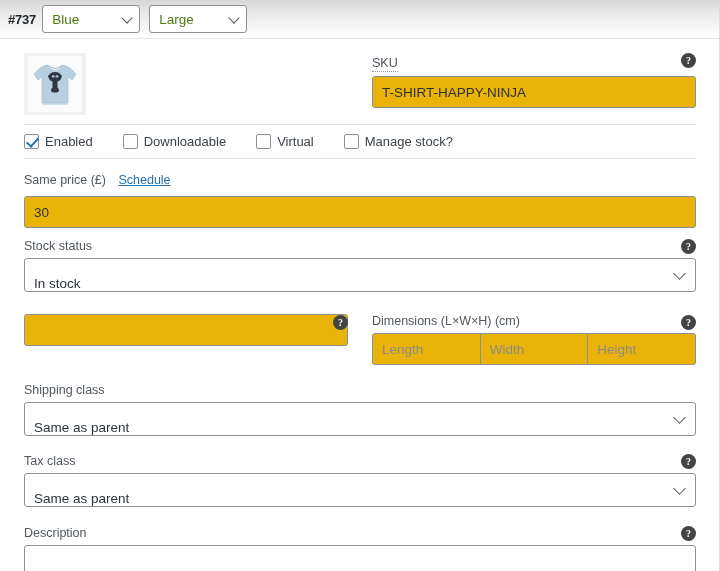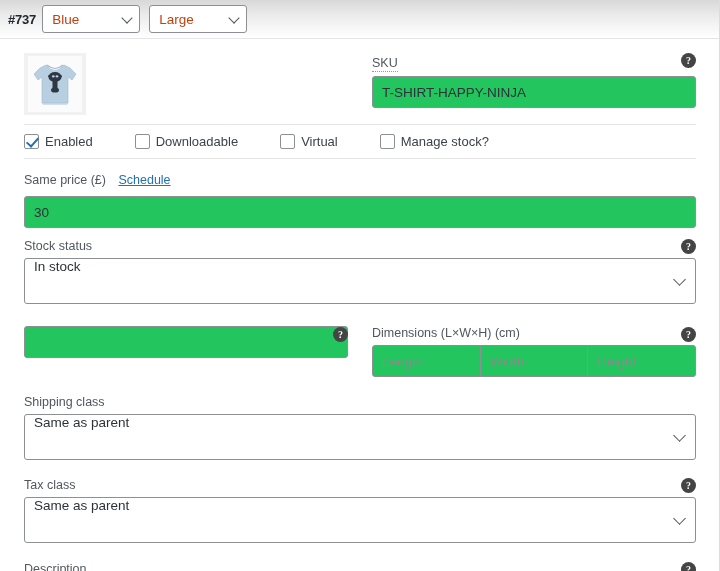--- a/index.html
+++ b/index.html
@@ -33,21 +33,21 @@
   .select-box {
     position: relative;
     height: 28px;
     border: 1px solid #8c8f94;
     border-radius: 3px;
     background: #ffffff;
     display: inline-flex;
     align-items: center;
     padding: 0 26px 0 9px;
     font-size: 13.5px;
-    color: #c2410c;
+    color: #4d7c0f;
     margin-right: 9px;
     min-width: 98px;
     cursor: pointer;
   }
   .select-box.attr { width: 96px; }
   .chev {
     position: absolute;
     right: 8px;
     top: 50%;
     width: 8px; height: 8px;
@@ -98,21 +98,21 @@
   label.fld-label.tip {
     border-bottom: 1px dotted #999;
     display: inline-block;
   }
 
   input.txt {
     width: 100%;
     height: 32px;
     border: 1px solid #8c8f94;
     border-radius: 3px;
-    background: #22c55e;
+    background: #eab308;
     padding: 0 9px;
     font-size: 13.5px;
     color: #2c3338;
     font-family: "Liberation Sans", sans-serif;
     outline: none;
   }
   input.txt::placeholder { color: #8b8b8b; }
 
   .helpicon {
     position: absolute;
@@ -127,21 +127,21 @@
     text-align: center;
     cursor: help;
     font-family: "Liberation Serif", serif;
   }
 
   
   .checks {
     display: flex;
     align-items: center;
     padding: 9px 0 9px 0;
-    gap: 16px;
+    gap: 4px;
   }
   .chk-item {
     display: flex;
     align-items: center;
     margin-right: 26px;
     font-size: 13px;
     color: #3c434a;
     cursor: pointer;
   }
   .box {
@@ -168,29 +168,29 @@
     display: flex;
     padding-top: 11px;
   }
   .col-left  { width: 348px; position: relative; padding-right: 24px; }
   .col-right { flex: 1; position: relative; }
 
   .full-field { position: relative; padding-top: 11px; }
 
   select.sel, .fake-sel {
     width: 100%;
-    height: 46px;
+    height: 34px;
     border: 1px solid #8c8f94;
     border-radius: 3px;
     background: #fff;
     font-size: 13.5px;
     color: #2c3338;
     padding: 0 28px 0 9px;
     display: flex;
-    align-items: flex-start;
+    align-items: flex-end;
     position: relative;
     cursor: pointer;
     font-family: "Liberation Sans", sans-serif;
   }
   .fake-sel .chev {
     margin-top: -6px;
     border-right-width: 1.5px;
     border-bottom-width: 1.5px;
     width: 9px; height: 9px;
     right: 11px;

